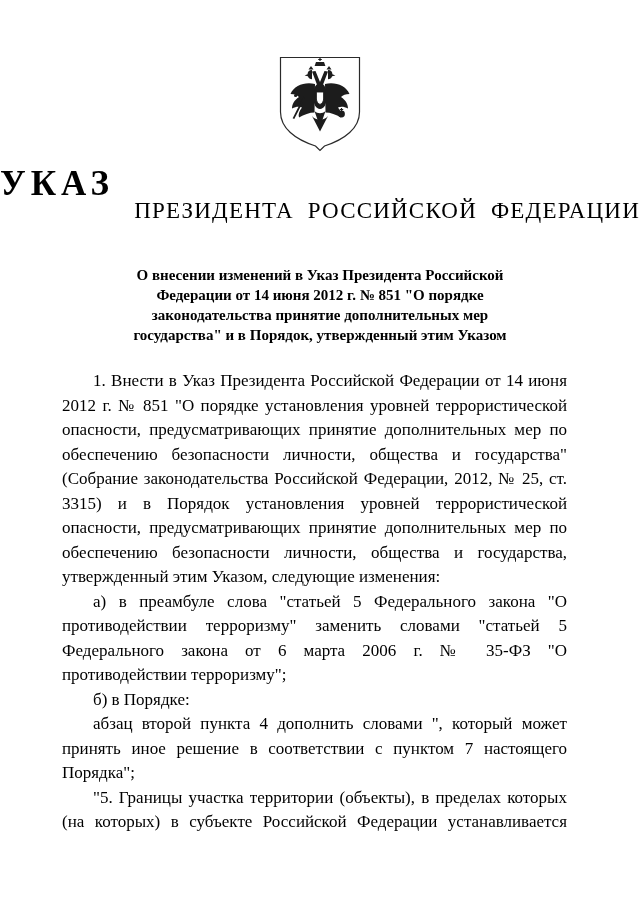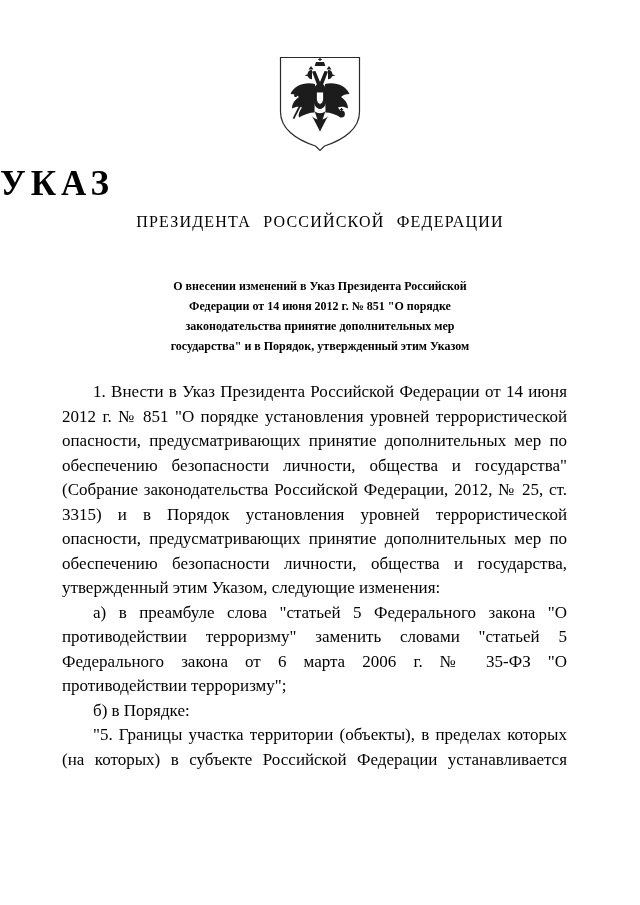--- a/index.html
+++ b/index.html
@@ -28,33 +28,32 @@
   .emblem svg { display: block; width: 82px; height: 96px; }
   .doc-title {
     text-align: left;
     font-size: 35px;
     line-height: 35px;
     font-weight: bold;
     letter-spacing: 5px;
     margin-top: 14px;
   }
   .doc-subtitle {
-    text-align: center;
-    font-size: 16px;
+    text-align: right;
+    font-size: 23px;
     line-height: 20px;
     letter-spacing: 1.2px;
     word-spacing: 7px;
-    margin-top: 11px;
   }
   .doc-heading {
     width: 470px;
     margin: 44px auto 0;
     text-align: center;
     font-weight: bold;
-    font-size: 12px;
+    font-size: 15px;
     line-height: 20px;
   }
   .doc-body {
     width: 505px;
     margin: 24px 73px 0 62px;
     font-size: 17px;
     line-height: 24.5px;
   }
   .doc-body p {
     margin: 0;
@@ -118,16 +117,17 @@
     <div>О внесении изменений в Указ Президента Российской</div>
     <div>Федерации от 14 июня 2012 г. № 851 "О порядке</div>
     <div>законодательства принятие дополнительных мер</div>
     <div>государства" и в Порядок, утвержденный этим Указом</div>
   </div>
 
   <div class="doc-body">
     <p>1. Внести в Указ Президента Российской Федерации от 14 июня 2012 г. № 851 "О порядке установления уровней террористической опасности, предусматривающих принятие дополнительных мер по обеспечению безопасности личности, общества и государства" (Собрание законодательства Российской Федерации, 2012, № 25, ст. 3315) и в Порядок установления уровней террористической опасности, предусматривающих принятие дополнительных мер по обеспечению безопасности личности, общества и государства, утвержденный этим Указом, следующие изменения:</p>
     <p>а) в преамбуле слова "статьей 5 Федерального закона "О противодействии терроризму" заменить словами "статьей 5 Федерального закона от 6 марта 2006 г. № 35-ФЗ "О противодействии терроризму";</p>
     <p>б) в Порядке:</p>
+    <p>абзац второй пункта 4 дополнить словами ", который может принять иное решение в соответствии с пунктом 7 настоящего Порядка";</p>
     <p class="continues">"5. Границы участка территории (объекты), в пределах которых (на которых) в субъекте Российской Федерации устанавливается</p>
   </div>
 
 </div>
 
 </body></html>

